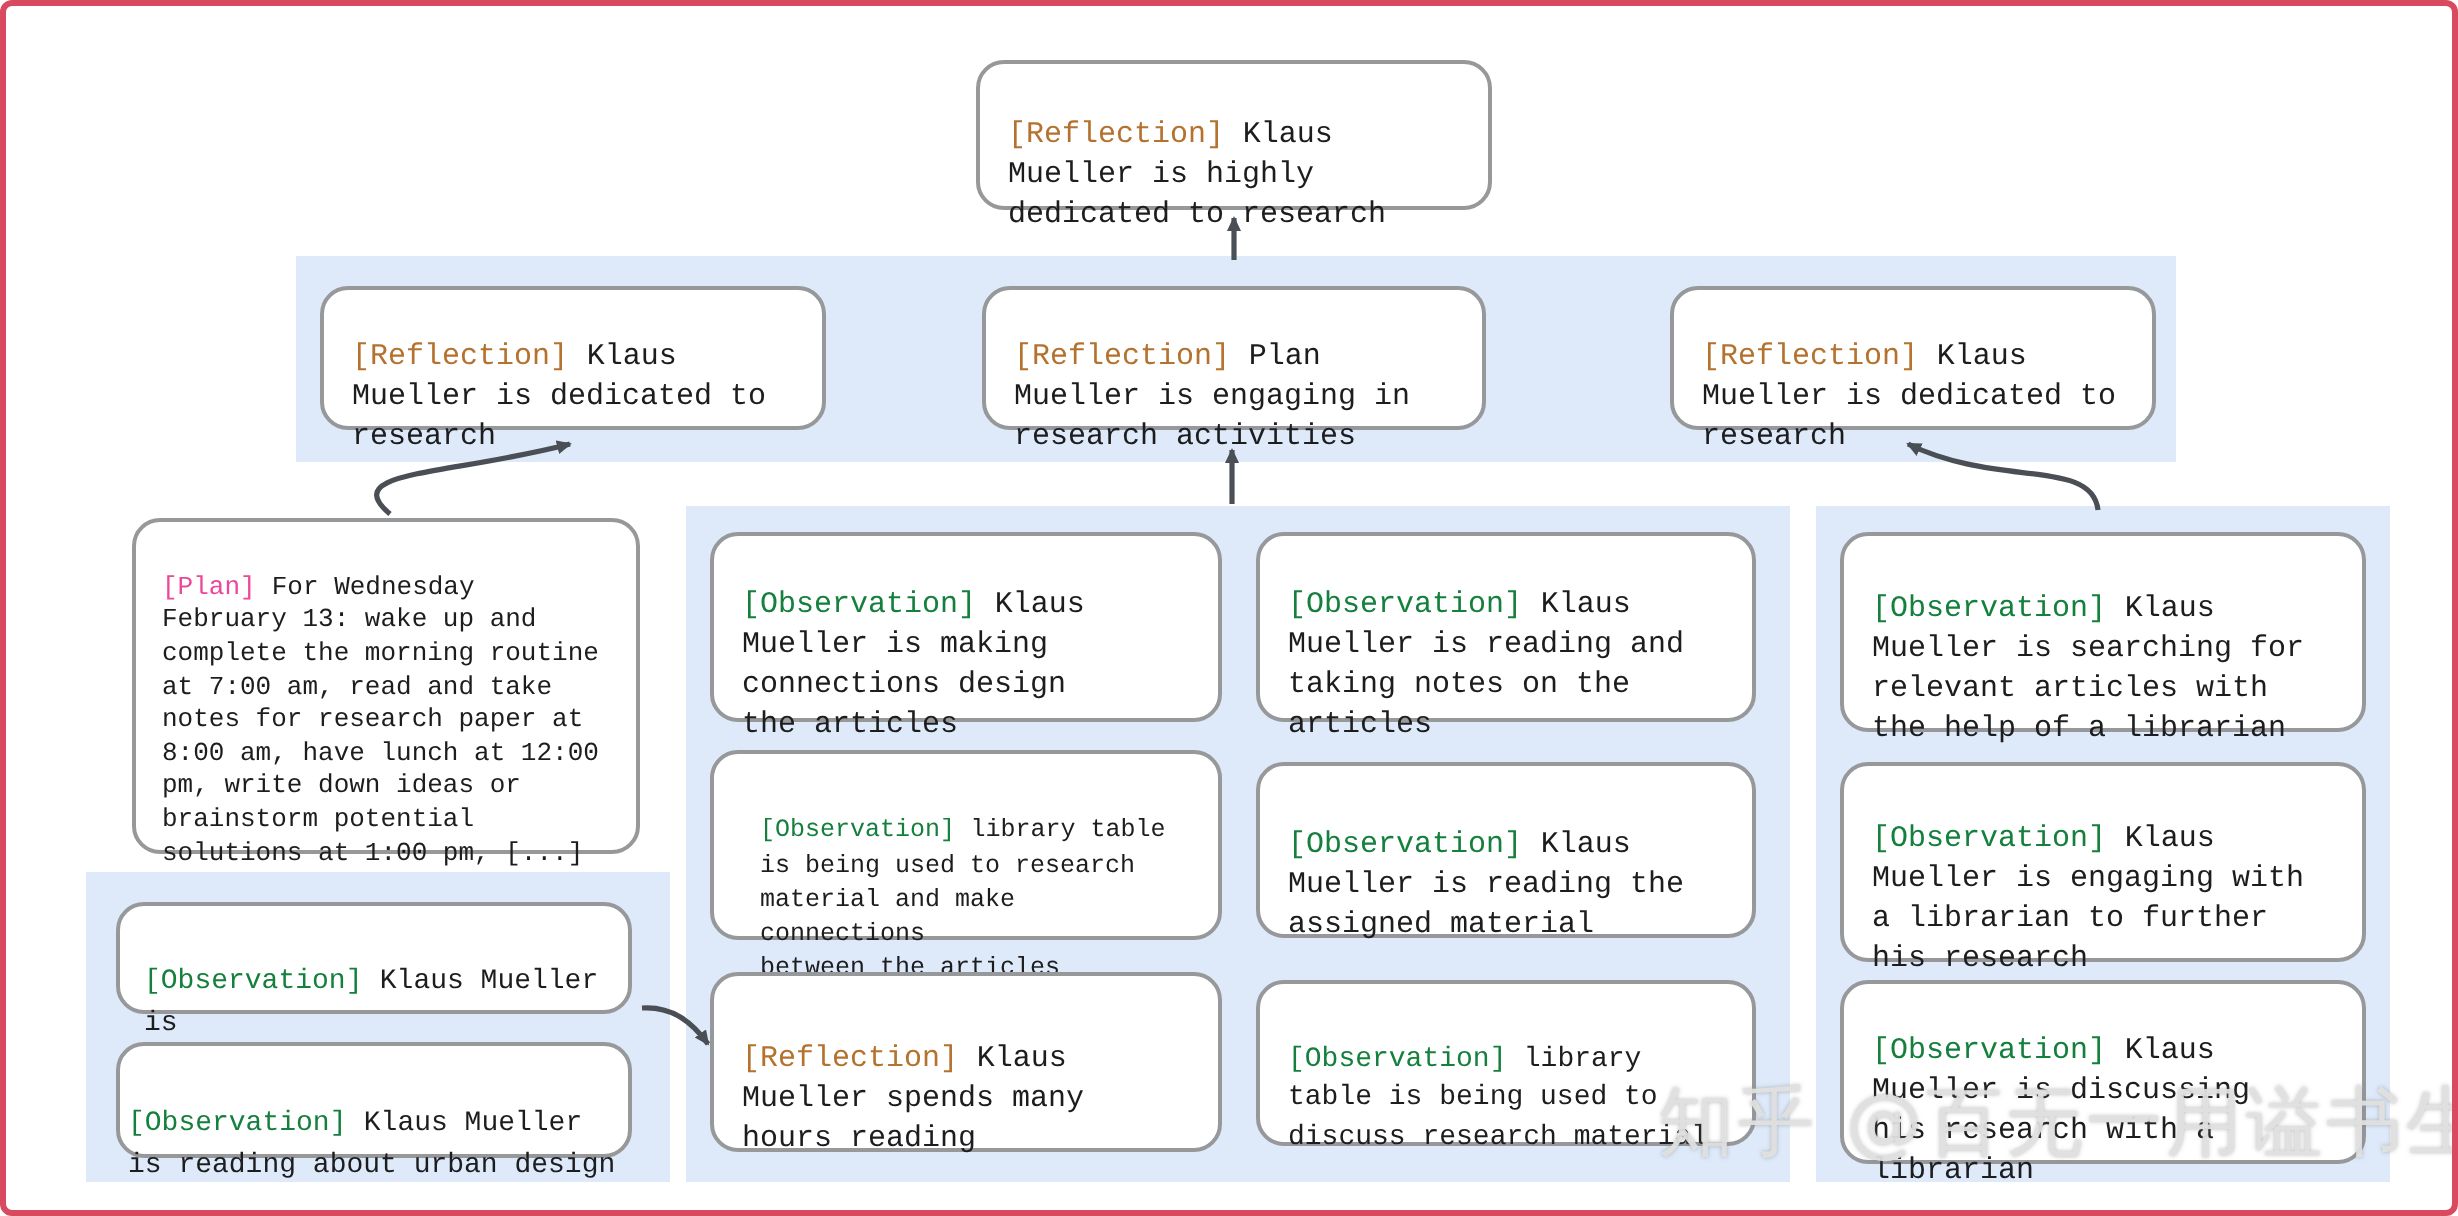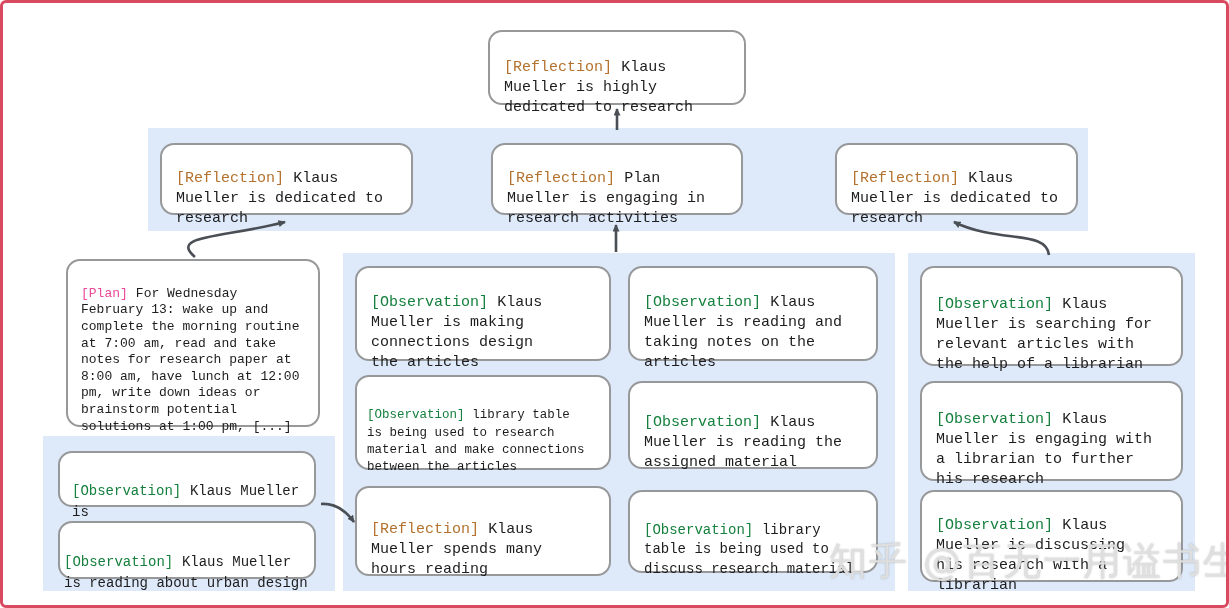--- a/index.html
+++ b/index.html
@@ -119,21 +119,21 @@
     <span class="tag tag-observation">[Observation]</span><span>Klaus Mueller
 is reading about urban design</span>
   </div>
 
   <div class="node sz15" style="left:352px;top:263px;width:256px;height:95px;padding:5px 14px;">
     <span class="tag tag-observation">[Observation]</span><span>Klaus
 Mueller is making
 connections design
 the articles</span>
   </div>
-  <div class="node szlr" style="left:352px;top:372px;width:256px;height:95px;padding:13px 10px;">
+  <div class="node szlr" style="left:352px;top:372px;width:256px;height:95px;padding:13px 23px;">
     <span class="tag tag-observation">[Observation]</span><span>library table
 is being used to research
 material and make connections
 between the articles</span>
   </div>
   <div class="node sz15" style="left:352px;top:483px;width:256px;height:90px;padding:12px 14px;">
     <span class="tag tag-reflection">[Reflection]</span><span>Klaus
 Mueller spends many
 hours reading</span>
   </div>

